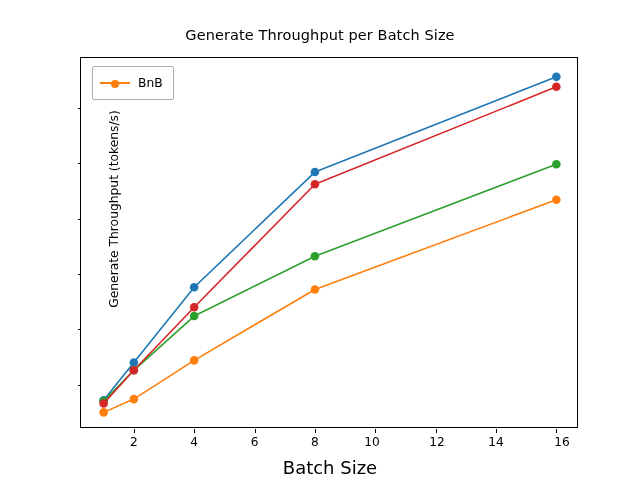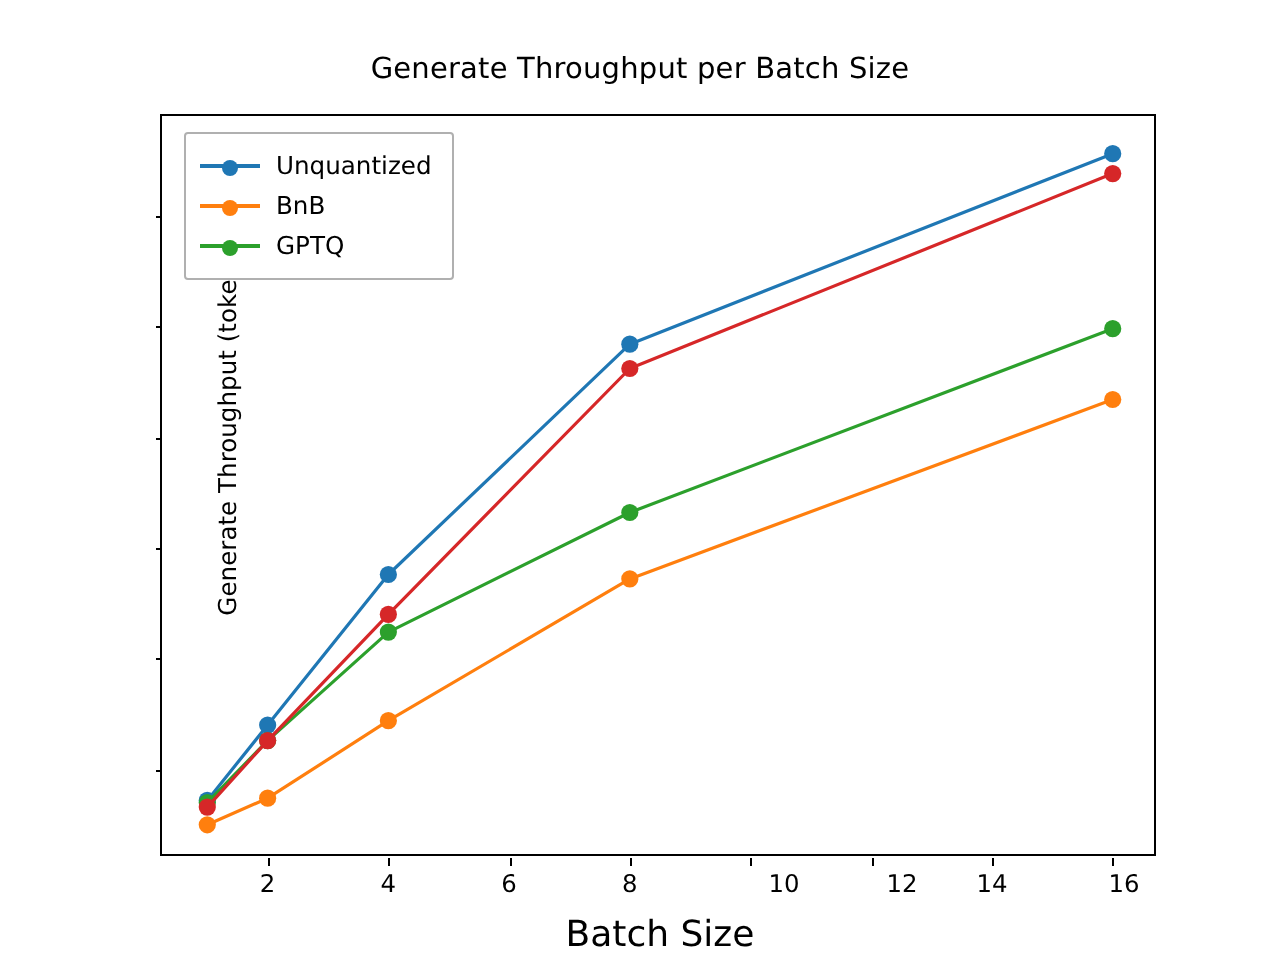--- a/index.html
+++ b/index.html
@@ -193,51 +193,37 @@
     <div id="xtick-container">
         <div class="xtick-mark" style="left: 52.8182px;"></div>
         <div class="xtick-label" style="left: 52.8182px;">2</div>
         <div class="xtick-mark" style="left: 113.182px;"></div>
         <div class="xtick-label" style="left: 113.182px;">4</div>
         <div class="xtick-mark" style="left: 173.545px;"></div>
         <div class="xtick-label" style="left: 173.545px;">6</div>
         <div class="xtick-mark" style="left: 233.909px;"></div>
         <div class="xtick-label" style="left: 233.909px;">8</div>
         <div class="xtick-mark" style="left: 294.273px;"></div>
-        <div class="xtick-label" style="left: 311px;">10</div>
+        <div class="xtick-label" style="left: 291px;">10</div>
         <div class="xtick-mark" style="left: 354.636px;"></div>
-        <div class="xtick-label" style="left: 370px;">12</div>
+        <div class="xtick-label" style="left: 356px;">12</div>
         <div class="xtick-mark" style="left: 415px;"></div>
         <div class="xtick-label" style="left: 415px;">14</div>
         <div class="xtick-mark" style="left: 475.364px;"></div>
         <div class="xtick-label" style="left: 481px;">16</div>
       </div>
 
     <div id="xlabel">Batch Size</div>
     <div id="ylabel">Generate Throughput (tokens/s)</div>
 
     <div id="legend">
-        <div class="legend-row">
-          <span class="legend-swatch">
-            <span class="lline" style="background: rgb(31, 119, 180);"></span>
-            <span class="ldot" style="background: rgb(31, 119, 180);"></span>
-          </span>
-          <span class="legend-text">Unquantized</span>
-        </div>
         <div class="legend-row">
           <span class="legend-swatch">
             <span class="lline" style="background: rgb(255, 127, 14);"></span>
             <span class="ldot" style="background: rgb(255, 127, 14);"></span>
           </span>
           <span class="legend-text">BnB</span>
         </div>
-        <div class="legend-row">
-          <span class="legend-swatch">
-            <span class="lline" style="background: rgb(44, 160, 44);"></span>
-            <span class="ldot" style="background: rgb(44, 160, 44);"></span>
-          </span>
-          <span class="legend-text">GPTQ</span>
-        </div>
       </div>
 
   </div>
 
 </div>
 
 </body></html>

